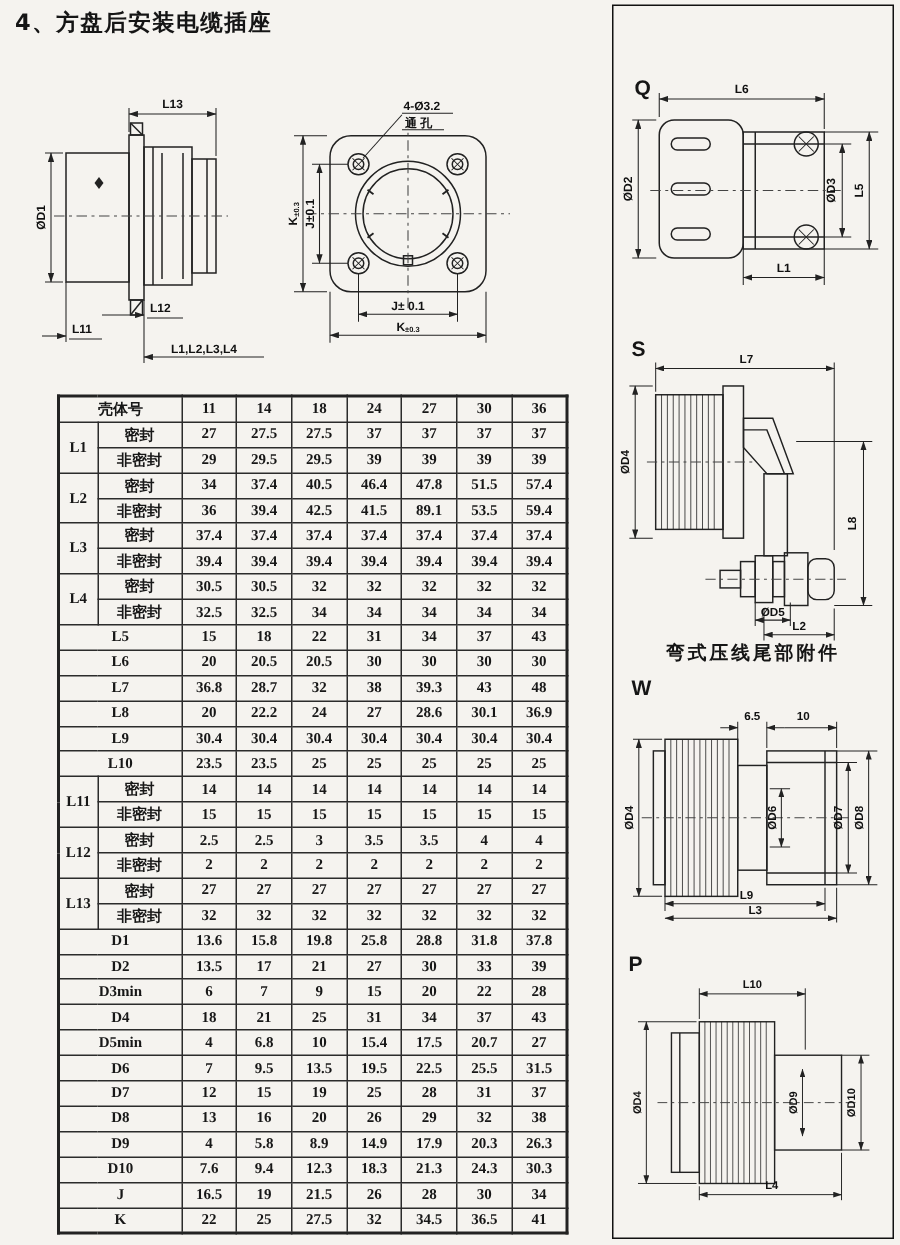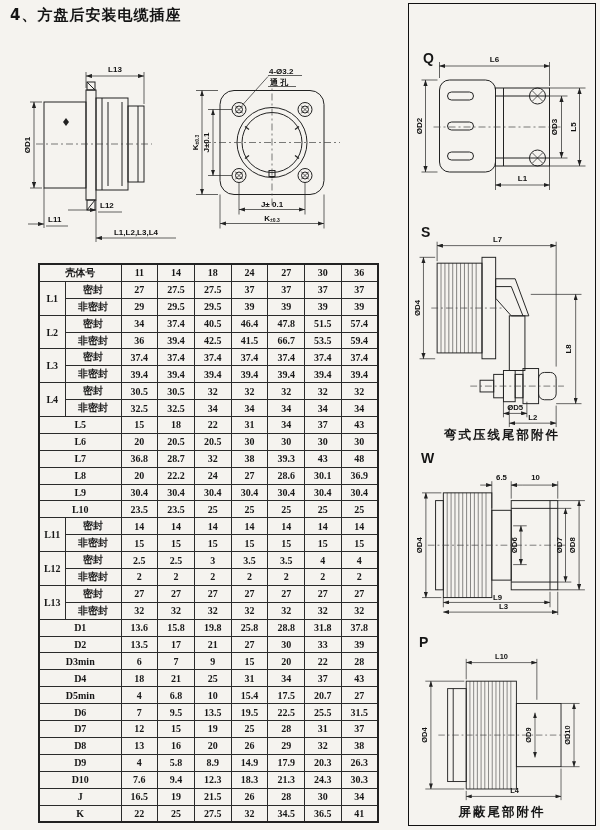--- a/index.html
+++ b/index.html
@@ -181,21 +181,21 @@
           <td>47.8</td>
           <td>51.5</td>
           <td>57.4</td>
         </tr>
         <tr>
           <td>非密封</td>
           <td>36</td>
           <td>39.4</td>
           <td>42.5</td>
           <td>41.5</td>
-          <td>66.7</td>
+          <td>89.1</td>
           <td>53.5</td>
           <td>59.4</td>
         </tr>
         <tr>
           <td rowspan="2">L3</td>
           <td>密封</td>
           <td>37.4</td>
           <td>37.4</td>
           <td>37.4</td>
           <td>37.4</td>
@@ -643,16 +643,15 @@
         <line x1="170" y1="64" x2="170" y2="132" marker-start="url(#ps)" marker-end="url(#pe)"></line>
         <path d="M54,158 V168 M156,134 V168"></path>
         <line x1="54" y1="164" x2="156" y2="164" marker-start="url(#ps)" marker-end="url(#pe)"></line>
       </g>
       <text x="92" y="16" text-anchor="middle">L10</text>
       <text transform="rotate(-90 12 98)" x="12" y="98" text-anchor="middle">ØD4</text>
       <text transform="rotate(-90 124 98)" x="124" y="98" text-anchor="middle" font-size="7">ØD9</text>
       <text transform="rotate(-90 166 98)" x="166" y="98" text-anchor="middle" font-size="7">ØD10</text>
       <text x="106" y="160" text-anchor="middle">L4</text>
     </svg>
-    <div class="sec-caption" style="top:800px;">屏蔽尾部附件</div>
 
   </div>
 </div>
 
 </body></html>

